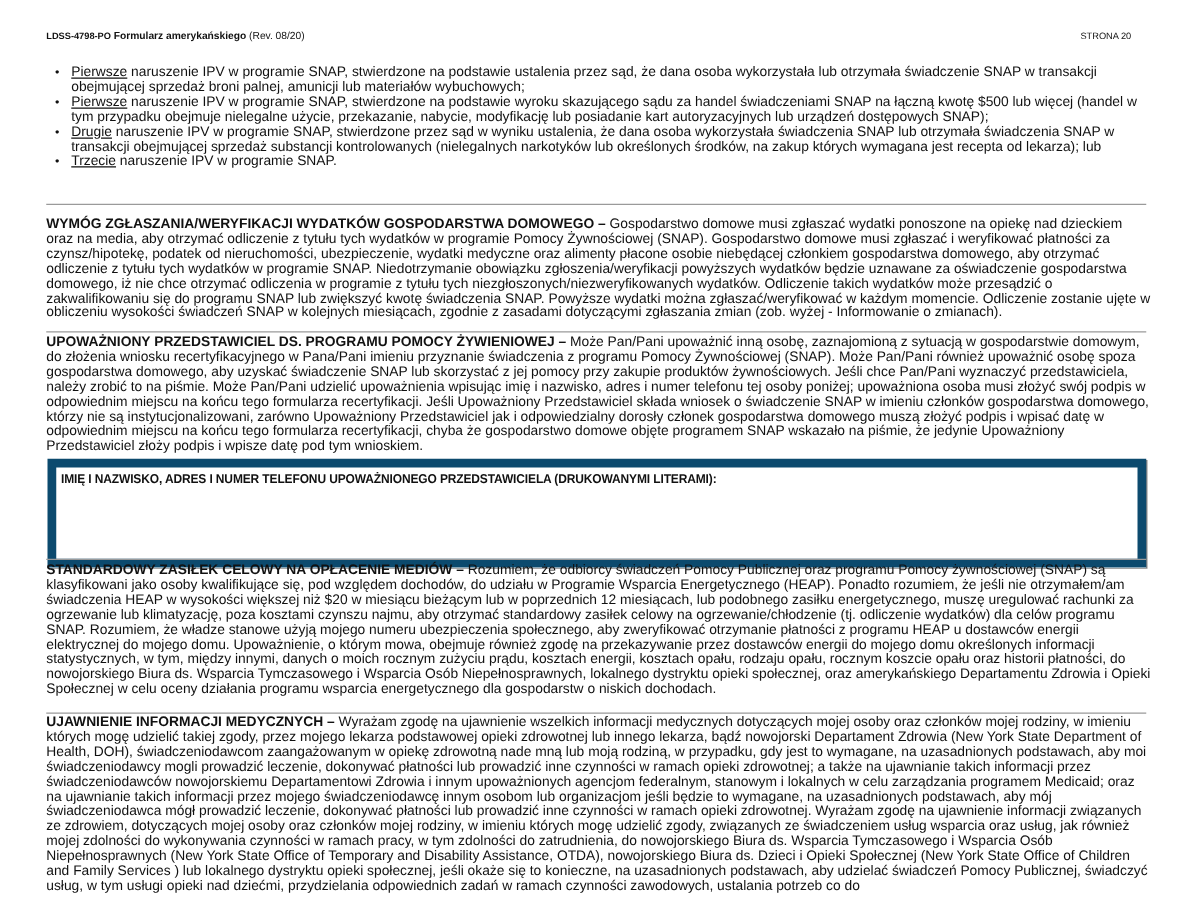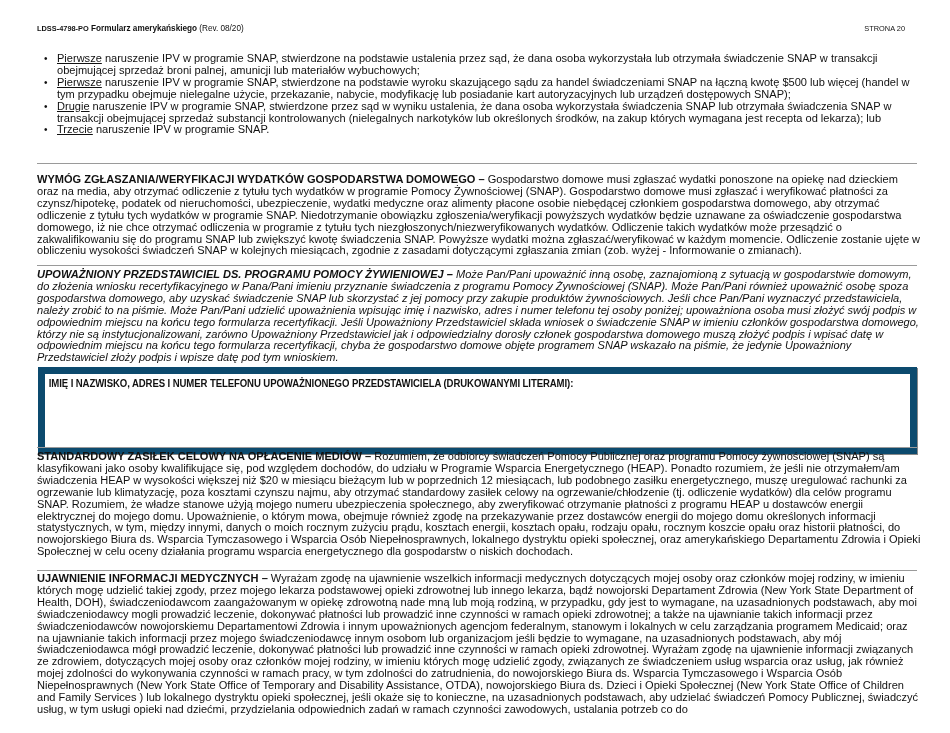--- a/index.html
+++ b/index.html
@@ -59,21 +59,21 @@
     <li><span class="u">Trzecie</span><span> naruszenie IPV w programie SNAP.</span></li>
   </ul>
 </div>
 
 <div class="sep" style="top:163px;"></div>
 <p class="section" style="top:156px;margin-top:18px;">
   <span class="head">WYMÓG ZGŁASZANIA/WERYFIKACJI WYDATKÓW GOSPODARSTWA DOMOWEGO –</span><span> Gospodarstwo domowe musi zgłaszać wydatki ponoszone na opiekę nad dzieckiem oraz na media, aby otrzymać odliczenie z tytułu tych wydatków w programie Pomocy Żywnościowej (SNAP). Gospodarstwo domowe musi zgłaszać i weryfikować płatności za czynsz/hipotekę, podatek od nieruchomości, ubezpieczenie, wydatki medyczne oraz alimenty płacone osobie niebędącej członkiem gospodarstwa domowego, aby otrzymać odliczenie z tytułu tych wydatków w programie SNAP. Niedotrzymanie obowiązku zgłoszenia/weryfikacji powyższych wydatków będzie uznawane za oświadczenie gospodarstwa domowego, iż nie chce otrzymać odliczenia w programie z tytułu tych niezgłoszonych/niezweryfikowanych wydatków. Odliczenie takich wydatków może przesądzić o zakwalifikowaniu się do programu SNAP lub zwiększyć kwotę świadczenia SNAP. Powyższe wydatki można zgłaszać/weryfikować w każdym momencie. Odliczenie zostanie ujęte w obliczeniu wysokości świadczeń SNAP w kolejnych miesiącach, zgodnie z zasadami dotyczącymi zgłaszania zmian (zob. wyżej - Informowanie o zmianach).</span>
 </p>
 
 <div class="sep" style="top:265px;"></div>
-<p class="section" style="top:269px;font-style:italic;">
+<p class="section" style="top:269px;">
   <span class="head">UPOWAŻNIONY PRZEDSTAWICIEL DS. PROGRAMU POMOCY ŻYWIENIOWEJ –</span><span> Może Pan/Pani upoważnić inną osobę, zaznajomioną z sytuacją w gospodarstwie domowym, do złożenia wniosku recertyfikacyjnego w Pana/Pani imieniu przyznanie świadczenia z programu Pomocy Żywnościowej (SNAP). Może Pan/Pani również upoważnić osobę spoza gospodarstwa domowego, aby uzyskać świadczenie SNAP lub skorzystać z jej pomocy przy zakupie produktów żywnościowych. Jeśli chce Pan/Pani wyznaczyć przedstawiciela, należy zrobić to na piśmie. Może Pan/Pani udzielić upoważnienia wpisując imię i nazwisko, adres i numer telefonu tej osoby poniżej; upoważniona osoba musi złożyć swój podpis w odpowiednim miejscu na końcu tego formularza recertyfikacji. Jeśli Upoważniony Przedstawiciel składa wniosek o świadczenie SNAP w imieniu członków gospodarstwa domowego, którzy nie są instytucjonalizowani, zarówno Upoważniony Przedstawiciel jak i odpowiedzialny dorosły członek gospodarstwa domowego muszą złożyć podpis i wpisać datę w odpowiednim miejscu na końcu tego formularza recertyfikacji, chyba że gospodarstwo domowe objęte programem SNAP wskazało na piśmie, że jedynie Upoważniony Przedstawiciel złoży podpis i wpisze datę pod tym wnioskiem.</span>
 </p>
 
 <div class="repbox">
   <div class="label">IMIĘ I NAZWISKO, ADRES I NUMER TELEFONU UPOWAŻNIONEGO PRZEDSTAWICIELA (DRUKOWANYMI LITERAMI):</div>
 </div>
 
 <div class="sep" style="top:447px;"></div>
 <p class="section" style="top:451px;">
   <span class="head">STANDARDOWY ZASIŁEK CELOWY NA OPŁACENIE MEDIÓW –</span><span> Rozumiem, że odbiorcy świadczeń Pomocy Publicznej oraz programu Pomocy żywnościowej (SNAP) są klasyfikowani jako osoby kwalifikujące się, pod względem dochodów, do udziału w Programie Wsparcia Energetycznego (HEAP). Ponadto rozumiem, że jeśli nie otrzymałem/am świadczenia HEAP w wysokości większej niż $20 w miesiącu bieżącym lub w poprzednich 12 miesiącach, lub podobnego zasiłku energetycznego, muszę uregulować rachunki za ogrzewanie lub klimatyzację, poza kosztami czynszu najmu, aby otrzymać standardowy zasiłek celowy na ogrzewanie/chłodzenie (tj. odliczenie wydatków) dla celów programu SNAP. Rozumiem, że władze stanowe użyją mojego numeru ubezpieczenia społecznego, aby zweryfikować otrzymanie płatności z programu HEAP u dostawców energii elektrycznej do mojego domu. Upoważnienie, o którym mowa, obejmuje również zgodę na przekazywanie przez dostawców energii do mojego domu określonych informacji statystycznych, w tym, między innymi, danych o moich rocznym zużyciu prądu, kosztach energii, kosztach opału, rodzaju opału, rocznym koszcie opału oraz historii płatności, do nowojorskiego Biura ds. Wsparcia Tymczasowego i Wsparcia Osób Niepełnosprawnych, lokalnego dystryktu opieki społecznej, oraz amerykańskiego Departamentu Zdrowia i Opieki Społecznej w celu oceny działania programu wsparcia energetycznego dla gospodarstw o niskich dochodach.</span>

